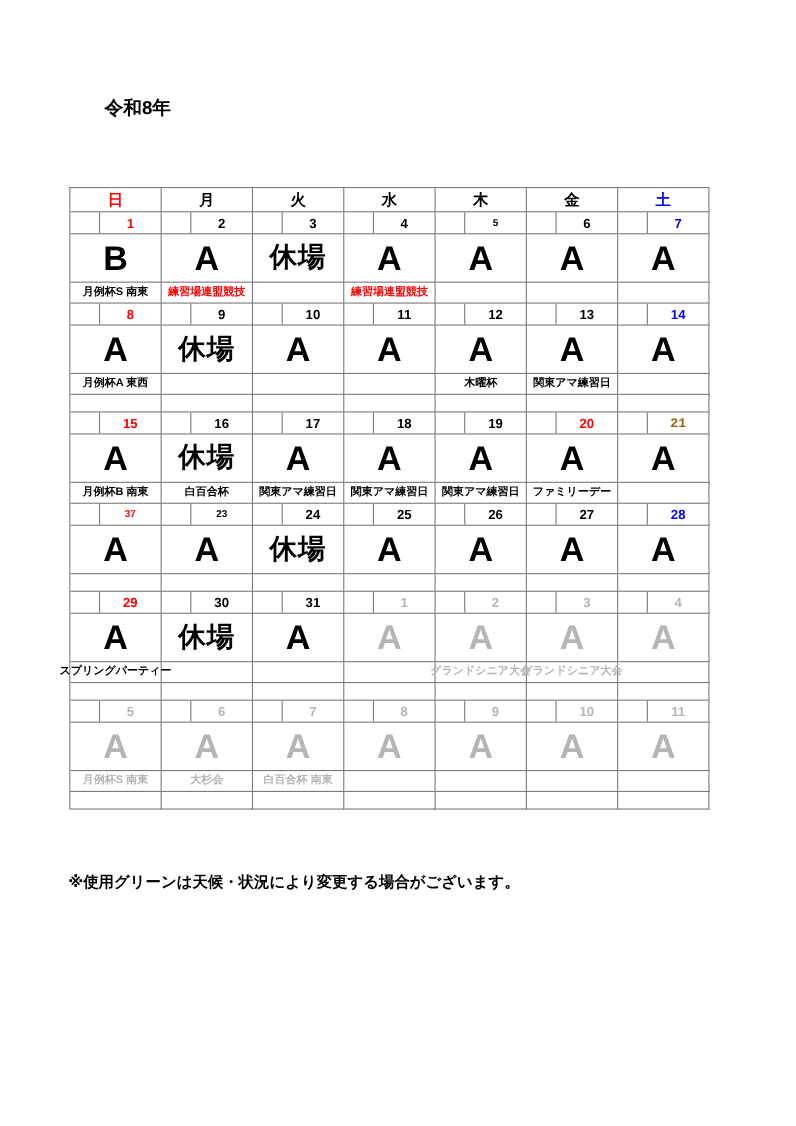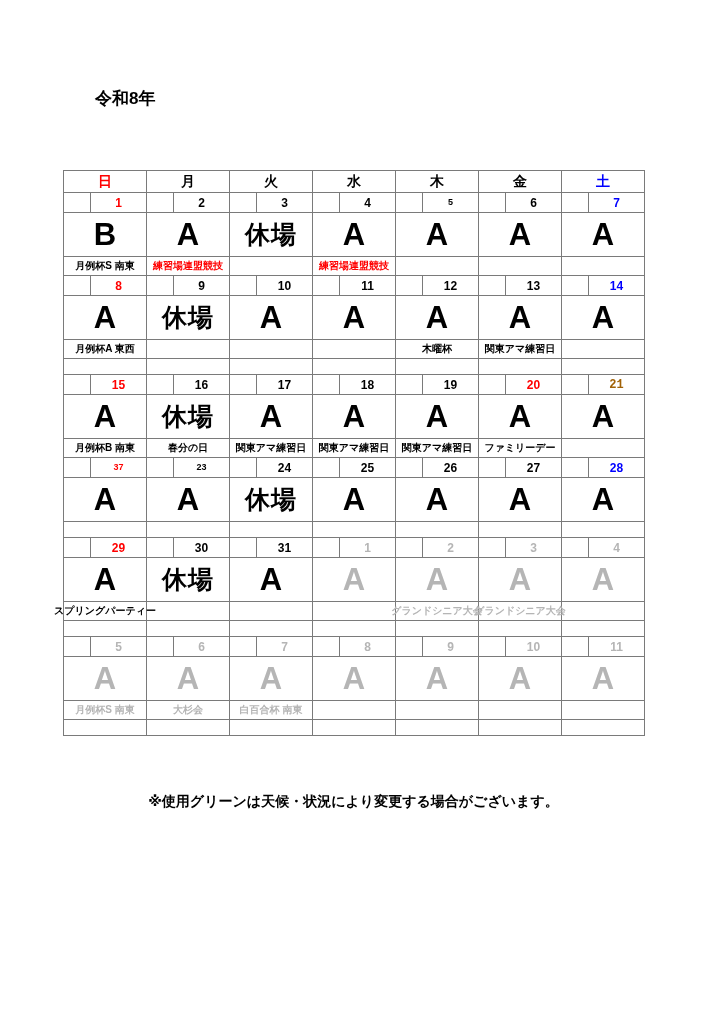--- a/index.html
+++ b/index.html
@@ -97,21 +97,20 @@
     white-space: nowrap;
     line-height: 1;
   }
   .note-row1 .cell { height: 19px; }
   .note-row2 .cell { height: 16px; }
   .footer {
     position: absolute;
     left: 62px;
     top: 793px;
     width: 583px;
-    text-align: center;
     font-size: 14px;
     font-weight: bold;
     white-space: nowrap;
   }
 </style>
 </head>
 <body>
 
 <div class="page">
   <div class="era">令和8年</div>
@@ -264,21 +263,21 @@
         <div class="cell" style="color: rgb(0, 0, 0);">A</div>
         <div class="cell multi" style="color: rgb(0, 0, 0);">休場</div>
         <div class="cell" style="color: rgb(0, 0, 0);">A</div>
         <div class="cell" style="color: rgb(0, 0, 0);">A</div>
         <div class="cell" style="color: rgb(0, 0, 0);">A</div>
         <div class="cell" style="color: rgb(0, 0, 0);">A</div>
         <div class="cell" style="color: rgb(0, 0, 0);">A</div>
       </div>
       <div class="cal-row note-row note-row1">
         <div class="cell" style="color: rgb(0, 0, 0);">月例杯B 南東</div>
-        <div class="cell" style="color: rgb(0, 0, 0);">春分の日</div>
+        <div class="cell" style="color: rgb(0, 0, 0);">白百合杯</div>
         <div class="cell" style="color: rgb(0, 0, 0);">関東アマ練習日</div>
         <div class="cell" style="color: rgb(0, 0, 0);">関東アマ練習日</div>
         <div class="cell" style="color: rgb(0, 0, 0);">関東アマ練習日</div>
         <div class="cell" style="color: rgb(0, 0, 0);">ファミリーデー</div>
         <div class="cell" style="color: rgb(0, 0, 0);"></div>
       </div>
       <div class="cal-row date-row">
         <div class="cell">
           <div class="date-stub"></div>
           <div class="date-num small" style="color: rgb(255, 0, 0);">37</div>

